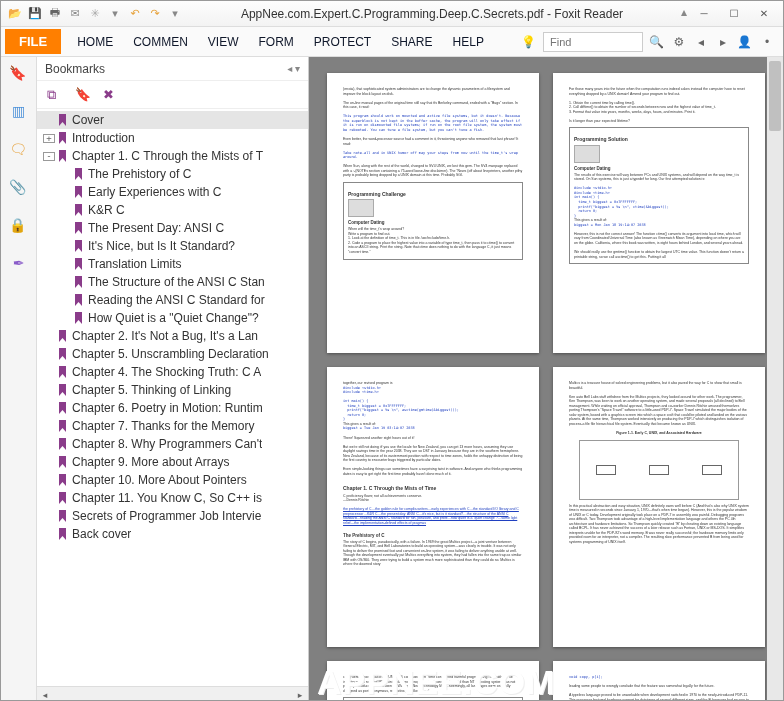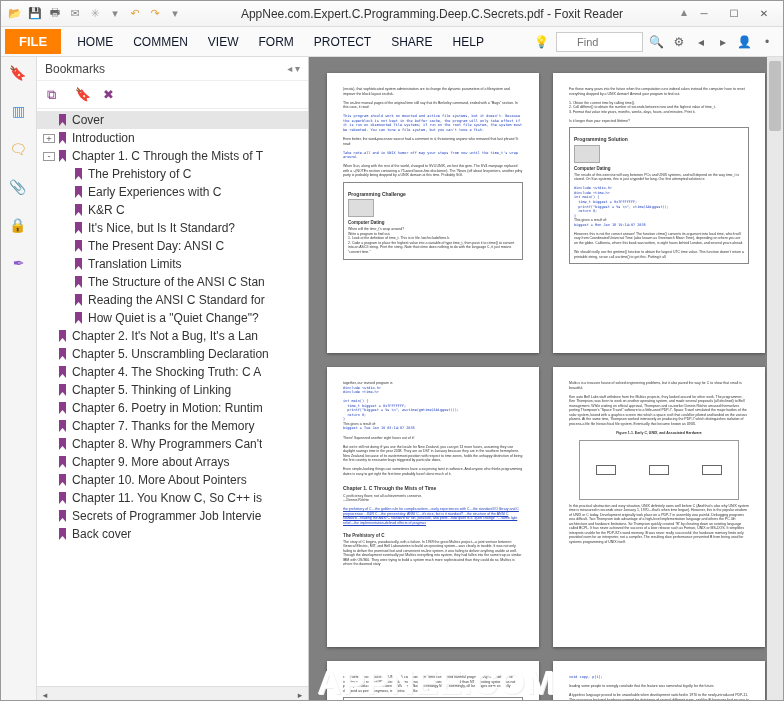--- a/index.html
+++ b/index.html
@@ -7,21 +7,21 @@
 .titlebar { height:26px; background:linear-gradient(#fdfdfd,#f3f3f3); border-bottom:1px solid #ddd; display:flex; align-items:center; padding:0 6px; font-size:12px; }
 .qat { display:flex; gap:4px; align-items:center; }
 .qat .qicon { width:16px; height:16px; display:flex; align-items:center; justify-content:center; font-size:11px; }
 .title { flex:1; text-align:center; color:#333; font-size:12px; white-space:nowrap; overflow:hidden; }
 .wbtns { display:flex; gap:4px; }
 .wbtn { width:26px; height:18px; display:flex; align-items:center; justify-content:center; font-size:10px; color:#555; }
 .ribbon { height:30px; background:#fafafa; border-bottom:1px solid #ddd; display:flex; align-items:center; padding-left:4px; font-size:12px; }
 .filetab { background:#ff7f00; color:#fff; padding:5px 14px; font-weight:bold; margin-right:6px; font-size:13px; }
 .rtab { padding:5px 10px; color:#0f172a; cursor:pointer; }
 .ribright { margin-left:auto; display:flex; align-items:center; gap:6px; padding-right:8px; }
-.findbox { width:87px; height:20px; border:1px solid #ccc; font-size:11px; padding:0 20px; color:#888; }
+.findbox { width:100px; height:20px; border:1px solid #ccc; font-size:11px; padding:0 6px; color:#888; }
 .ribico { width:16px; height:16px; display:flex; align-items:center; justify-content:center; color:#666; font-size:12px; }
 .main { display:flex; height:645px; }
 .leftrail { width:36px; background:#f5f5f5; border-right:1px solid #ddd; display:flex; flex-direction:column; align-items:center; padding-top:6px; gap:18px; }
 .railico { width:20px; height:20px; display:flex; align-items:center; justify-content:center; font-size:14px; }
 .bookmarks { width:272px; background:#fff; border-right:1px solid #ccc; display:flex; flex-direction:column; }
 .bmhead { height:24px; display:flex; align-items:center; padding:0 8px; font-size:12px; color:#444; border-bottom:1px solid #eee; justify-content:space-between; }
 .bmtools { height:28px; display:flex; align-items:center; gap:12px; padding:0 10px; border-bottom:1px solid #eee; }
 .bmtoolico { width:16px; height:16px; font-size:13px; }
 .bmtree { flex:1; overflow:hidden; font-size:12px; color:#333; padding:2px 0; position:relative; }
 .bmitem { display:flex; align-items:center; height:18px; white-space:nowrap; overflow:hidden; }
@@ -168,30 +168,30 @@
           </span>
           <span class="bmtext">K&amp;R C</span>
         </div>
         <div class="bmitem indent2">
           <span class="noexp"></span>
           <span class="bmicon">
             <svg viewBox="0 0 12 12">
               <path d="M2 0 L9 0 L9 12 L5.5 8 L2 12 Z" fill="#8a3c8a"></path>
             </svg>
           </span>
+          <span class="bmtext">The Present Day: ANSI C</span>
+        </div>
+        <div class="bmitem indent2">
+          <span class="noexp"></span>
+          <span class="bmicon">
+            <svg viewBox="0 0 12 12">
+              <path d="M2 0 L9 0 L9 12 L5.5 8 L2 12 Z" fill="#8a3c8a"></path>
+            </svg>
+          </span>
           <span class="bmtext">It's Nice, but Is It Standard?</span>
-        </div>
-        <div class="bmitem indent2">
-          <span class="noexp"></span>
-          <span class="bmicon">
-            <svg viewBox="0 0 12 12">
-              <path d="M2 0 L9 0 L9 12 L5.5 8 L2 12 Z" fill="#8a3c8a"></path>
-            </svg>
-          </span>
-          <span class="bmtext">The Present Day: ANSI C</span>
         </div>
         <div class="bmitem indent2">
           <span class="noexp"></span>
           <span class="bmicon">
             <svg viewBox="0 0 12 12">
               <path d="M2 0 L9 0 L9 12 L5.5 8 L2 12 Z" fill="#8a3c8a"></path>
             </svg>
           </span>
           <span class="bmtext">Translation Limits</span>
         </div>

